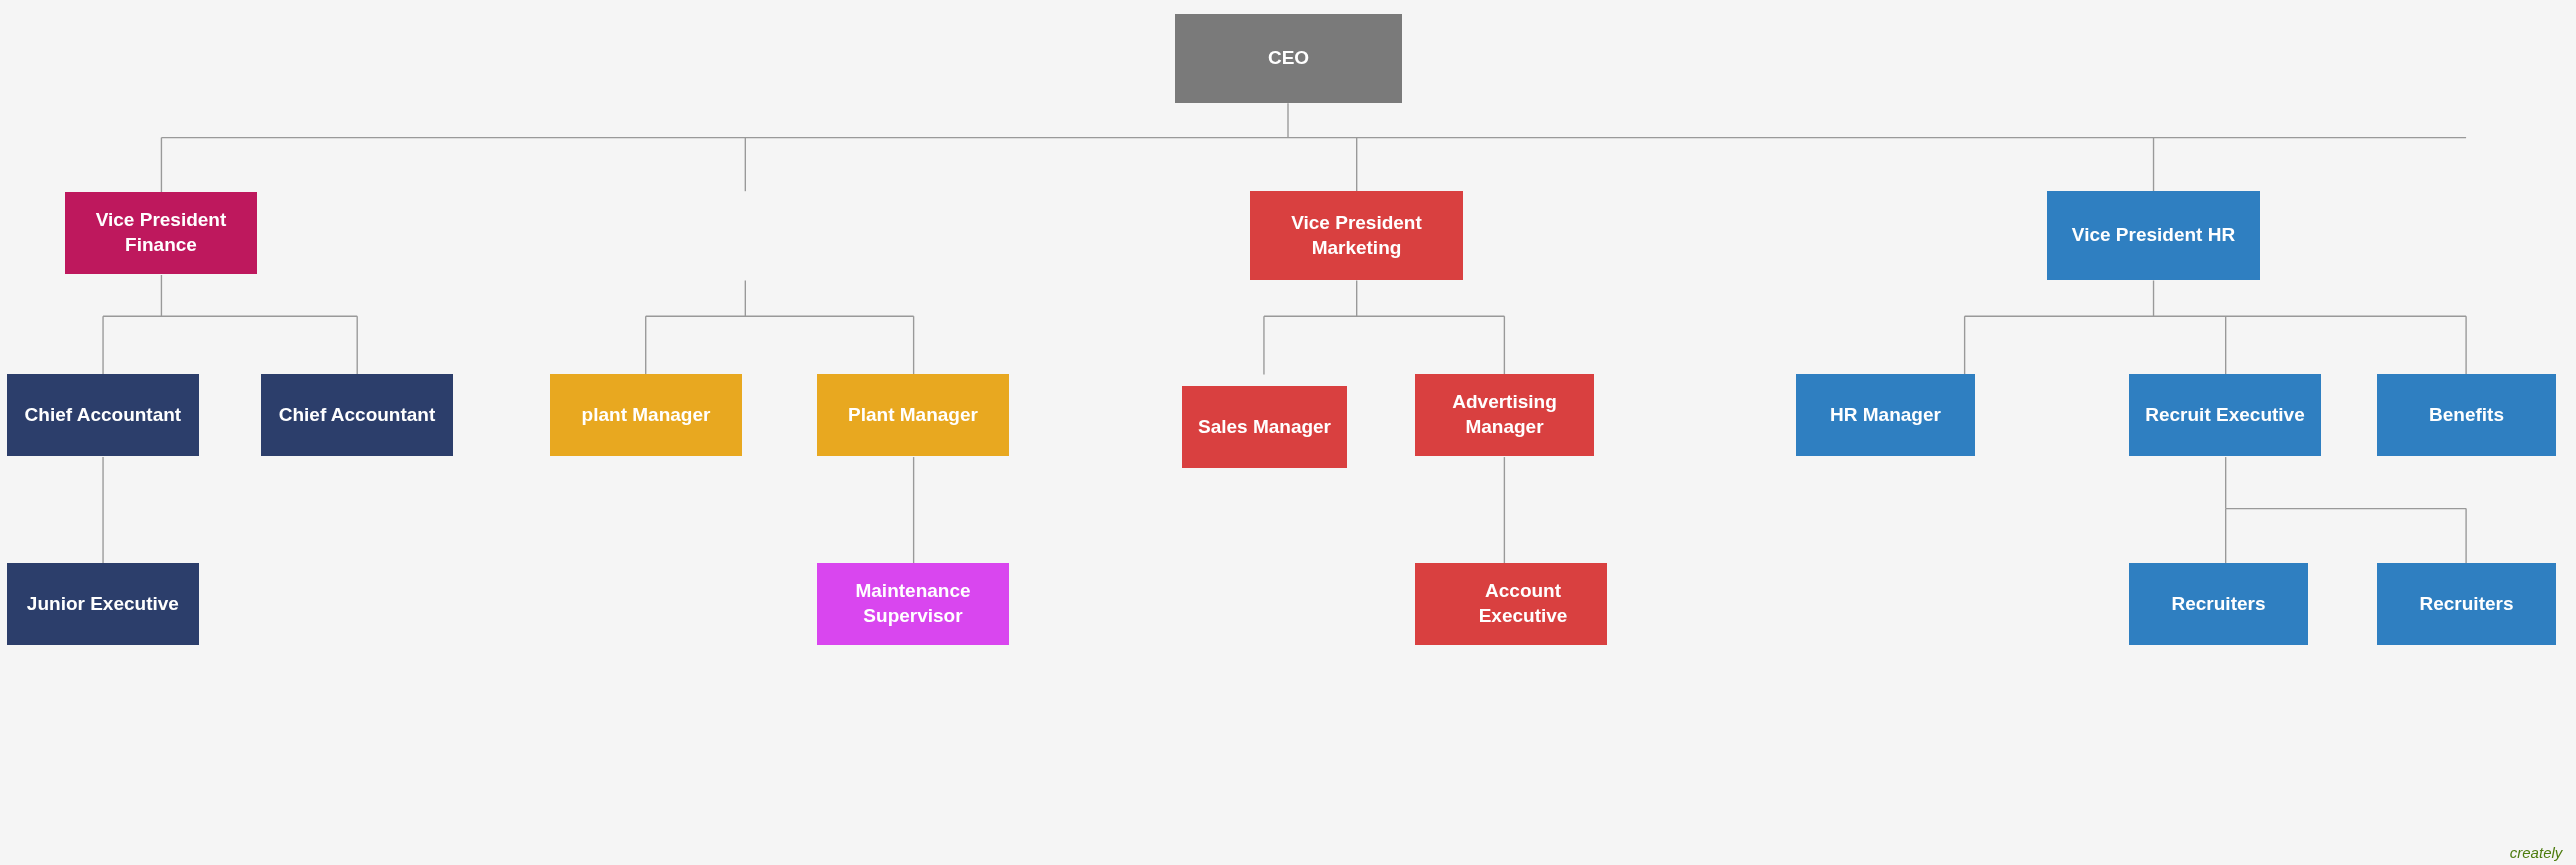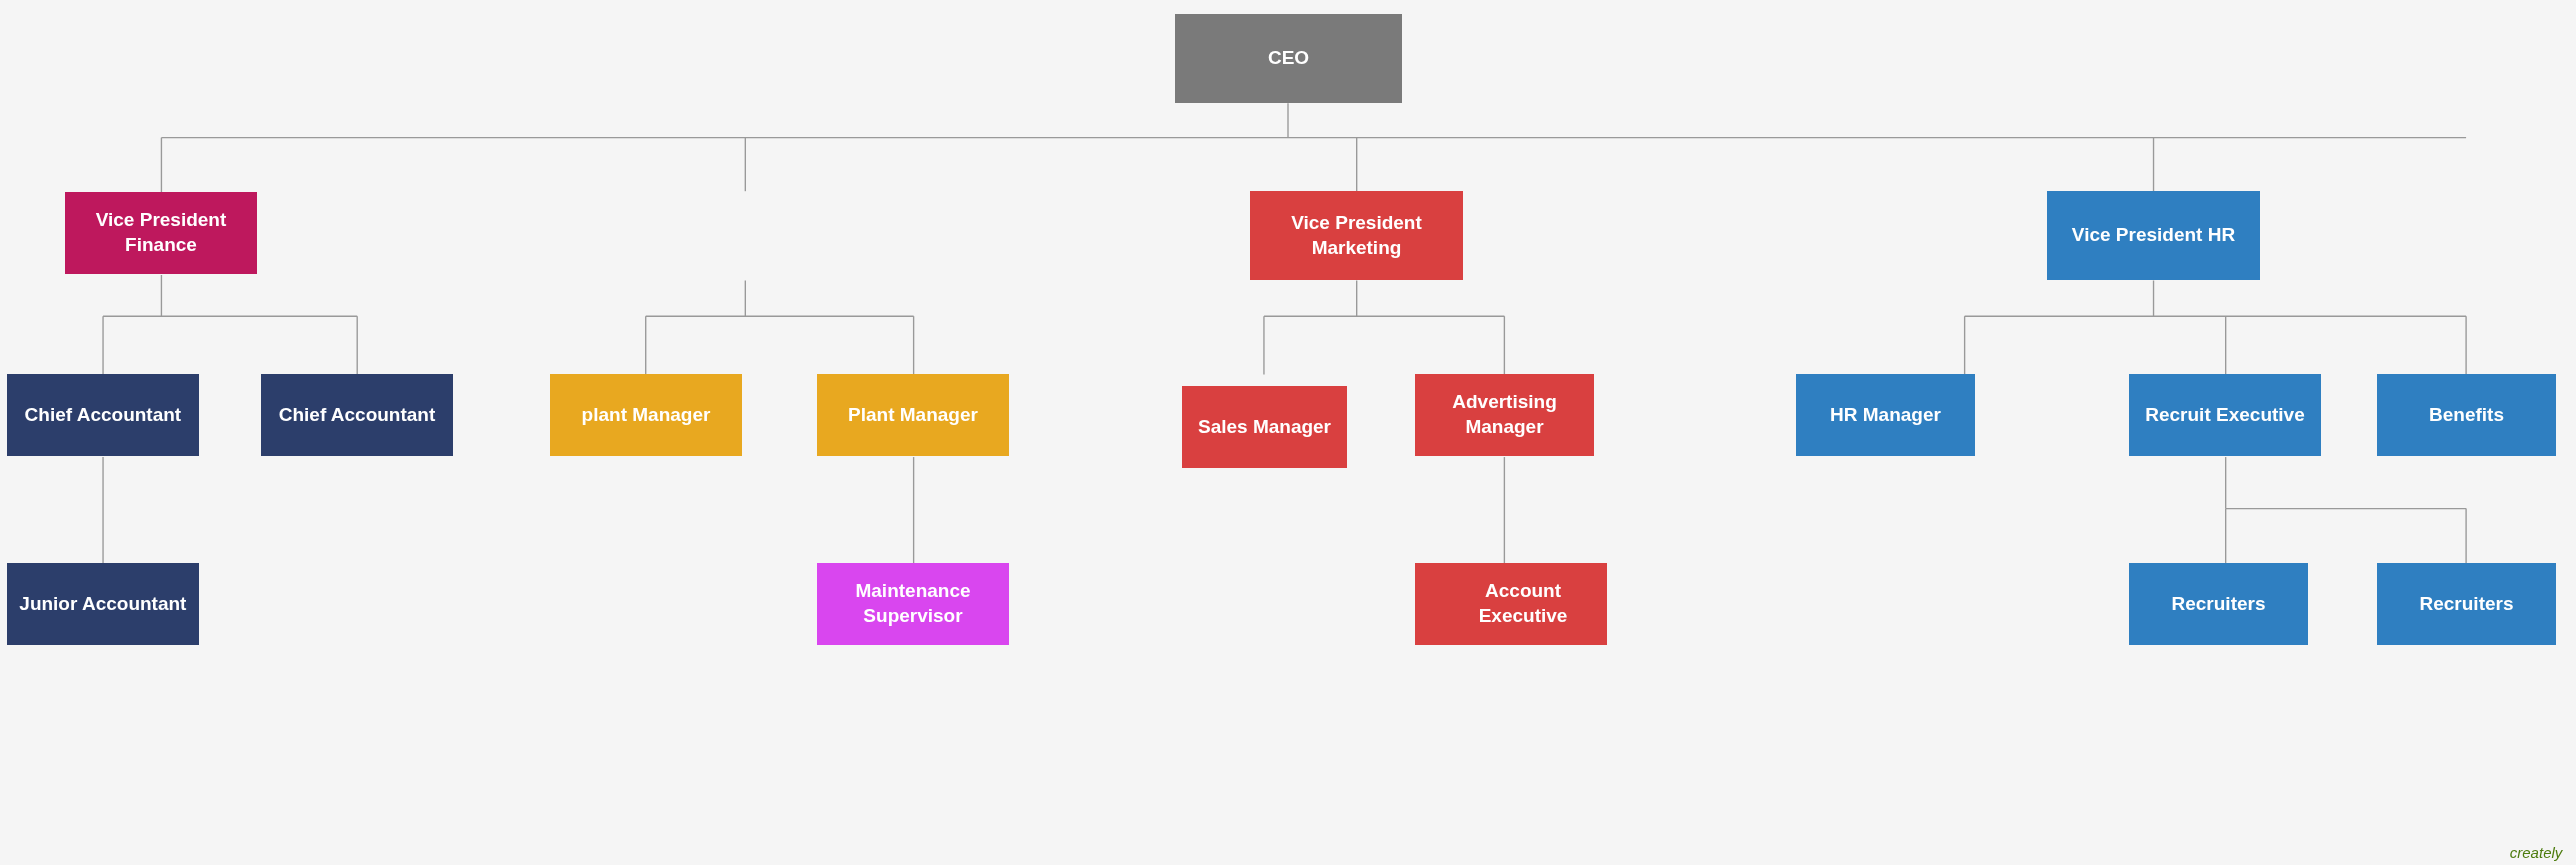--- a/index.html
+++ b/index.html
@@ -289,21 +289,21 @@
 
   <div class="node node-recruit-exec">
     <span>Recruit Executive</span>
   </div>
 
   <div class="node node-benefits">
     <span>Benefits</span>
   </div>
 
   <div class="node node-junior-acc">
-    <span>Junior Accountant</span>
+    <span>Junior Executive</span>
   </div>
 
   <div class="node node-maintenance-sup">
     <span>Maintenance Supervisor</span>
   </div>
 
   <div class="node node-account-exec">
     <span>Account Executive</span>
   </div>
 

